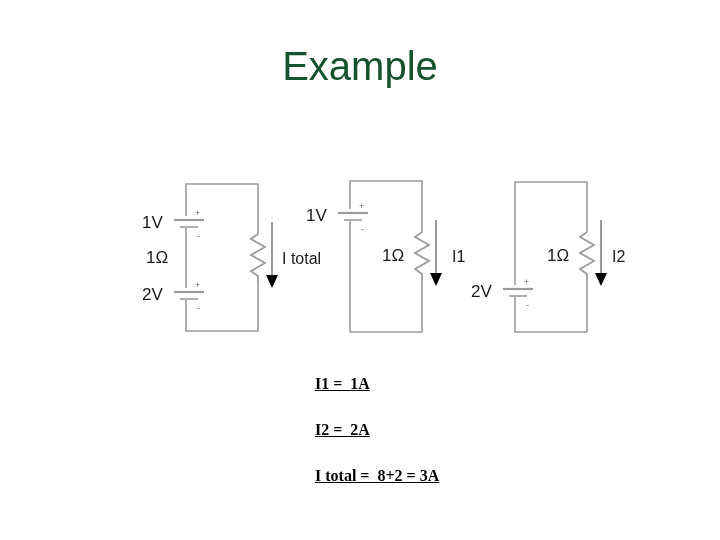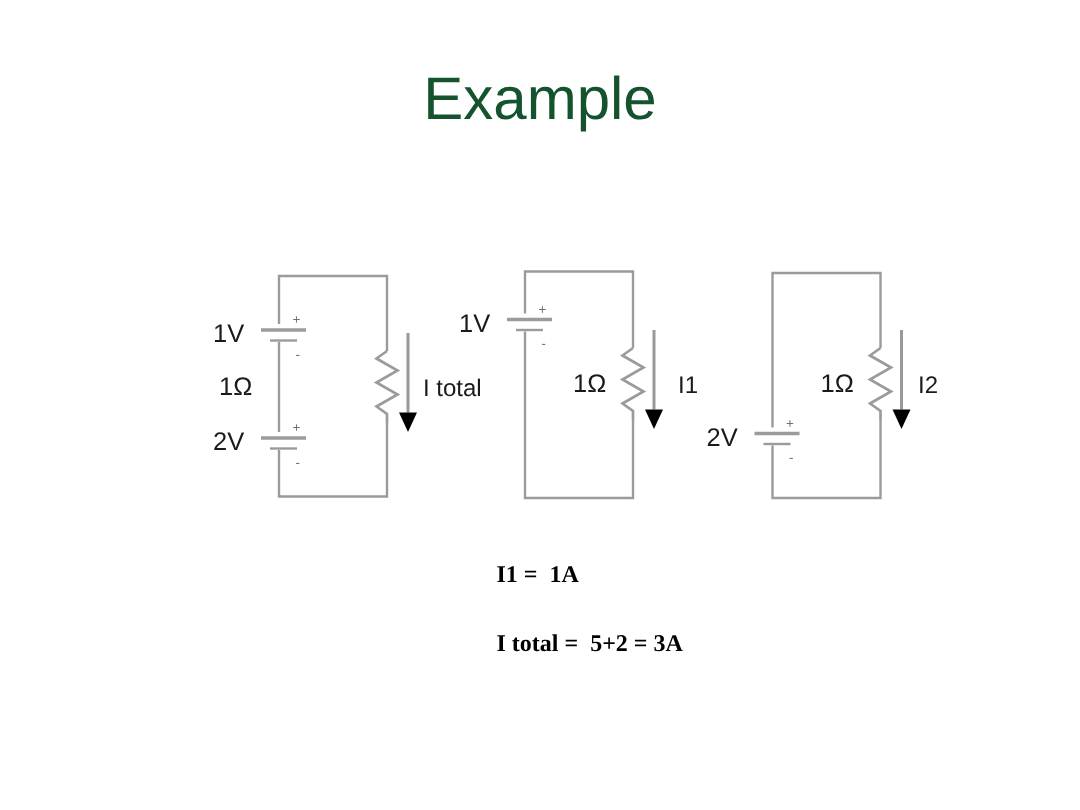--- a/index.html
+++ b/index.html
@@ -35,23 +35,24 @@
   .circuit-svg {
     position: absolute;
     display: block;
   }
   #circuit-1 { left: 120px; top: 170px; }
   #circuit-2 { left: 300px; top: 170px; }
   #circuit-3 { left: 460px; top: 170px; }
 
   .results {
     position: absolute;
-    left: 331px;
+    left: 315px;
     top: 375px;
     width: 330px;
+    text-decoration: underline;
   }
   .result-line {
     font-family: "Liberation Serif", serif;
     font-size: 16px;
     font-weight: bold;
     color: #000000;
     margin: 0 0 28px 0;
     white-space: pre;
     line-height: 18px;
   }
@@ -150,16 +151,17 @@
 
     <g>
       <line x1="141" y1="50" x2="141" y2="103" stroke="#999999" stroke-width="2"></line>
       <polygon points="135,103 147,103 141,116" fill="#000000"></polygon>
     </g>
     <text x="152" y="92" font-family="'Liberation Sans', sans-serif" font-size="16" fill="#1a1a1a">I2</text>
   </svg>
 
   <div class="results">
     <p class="result-line">I1 =  1A</p>
-    <p class="result-line">I total =  5+2 = 3A</p>
+    <p class="result-line">I2 =  2A</p>
+    <p class="result-line">I total =  8+2 = 3A</p>
   </div>
 
 </div>
 
 </body></html>

